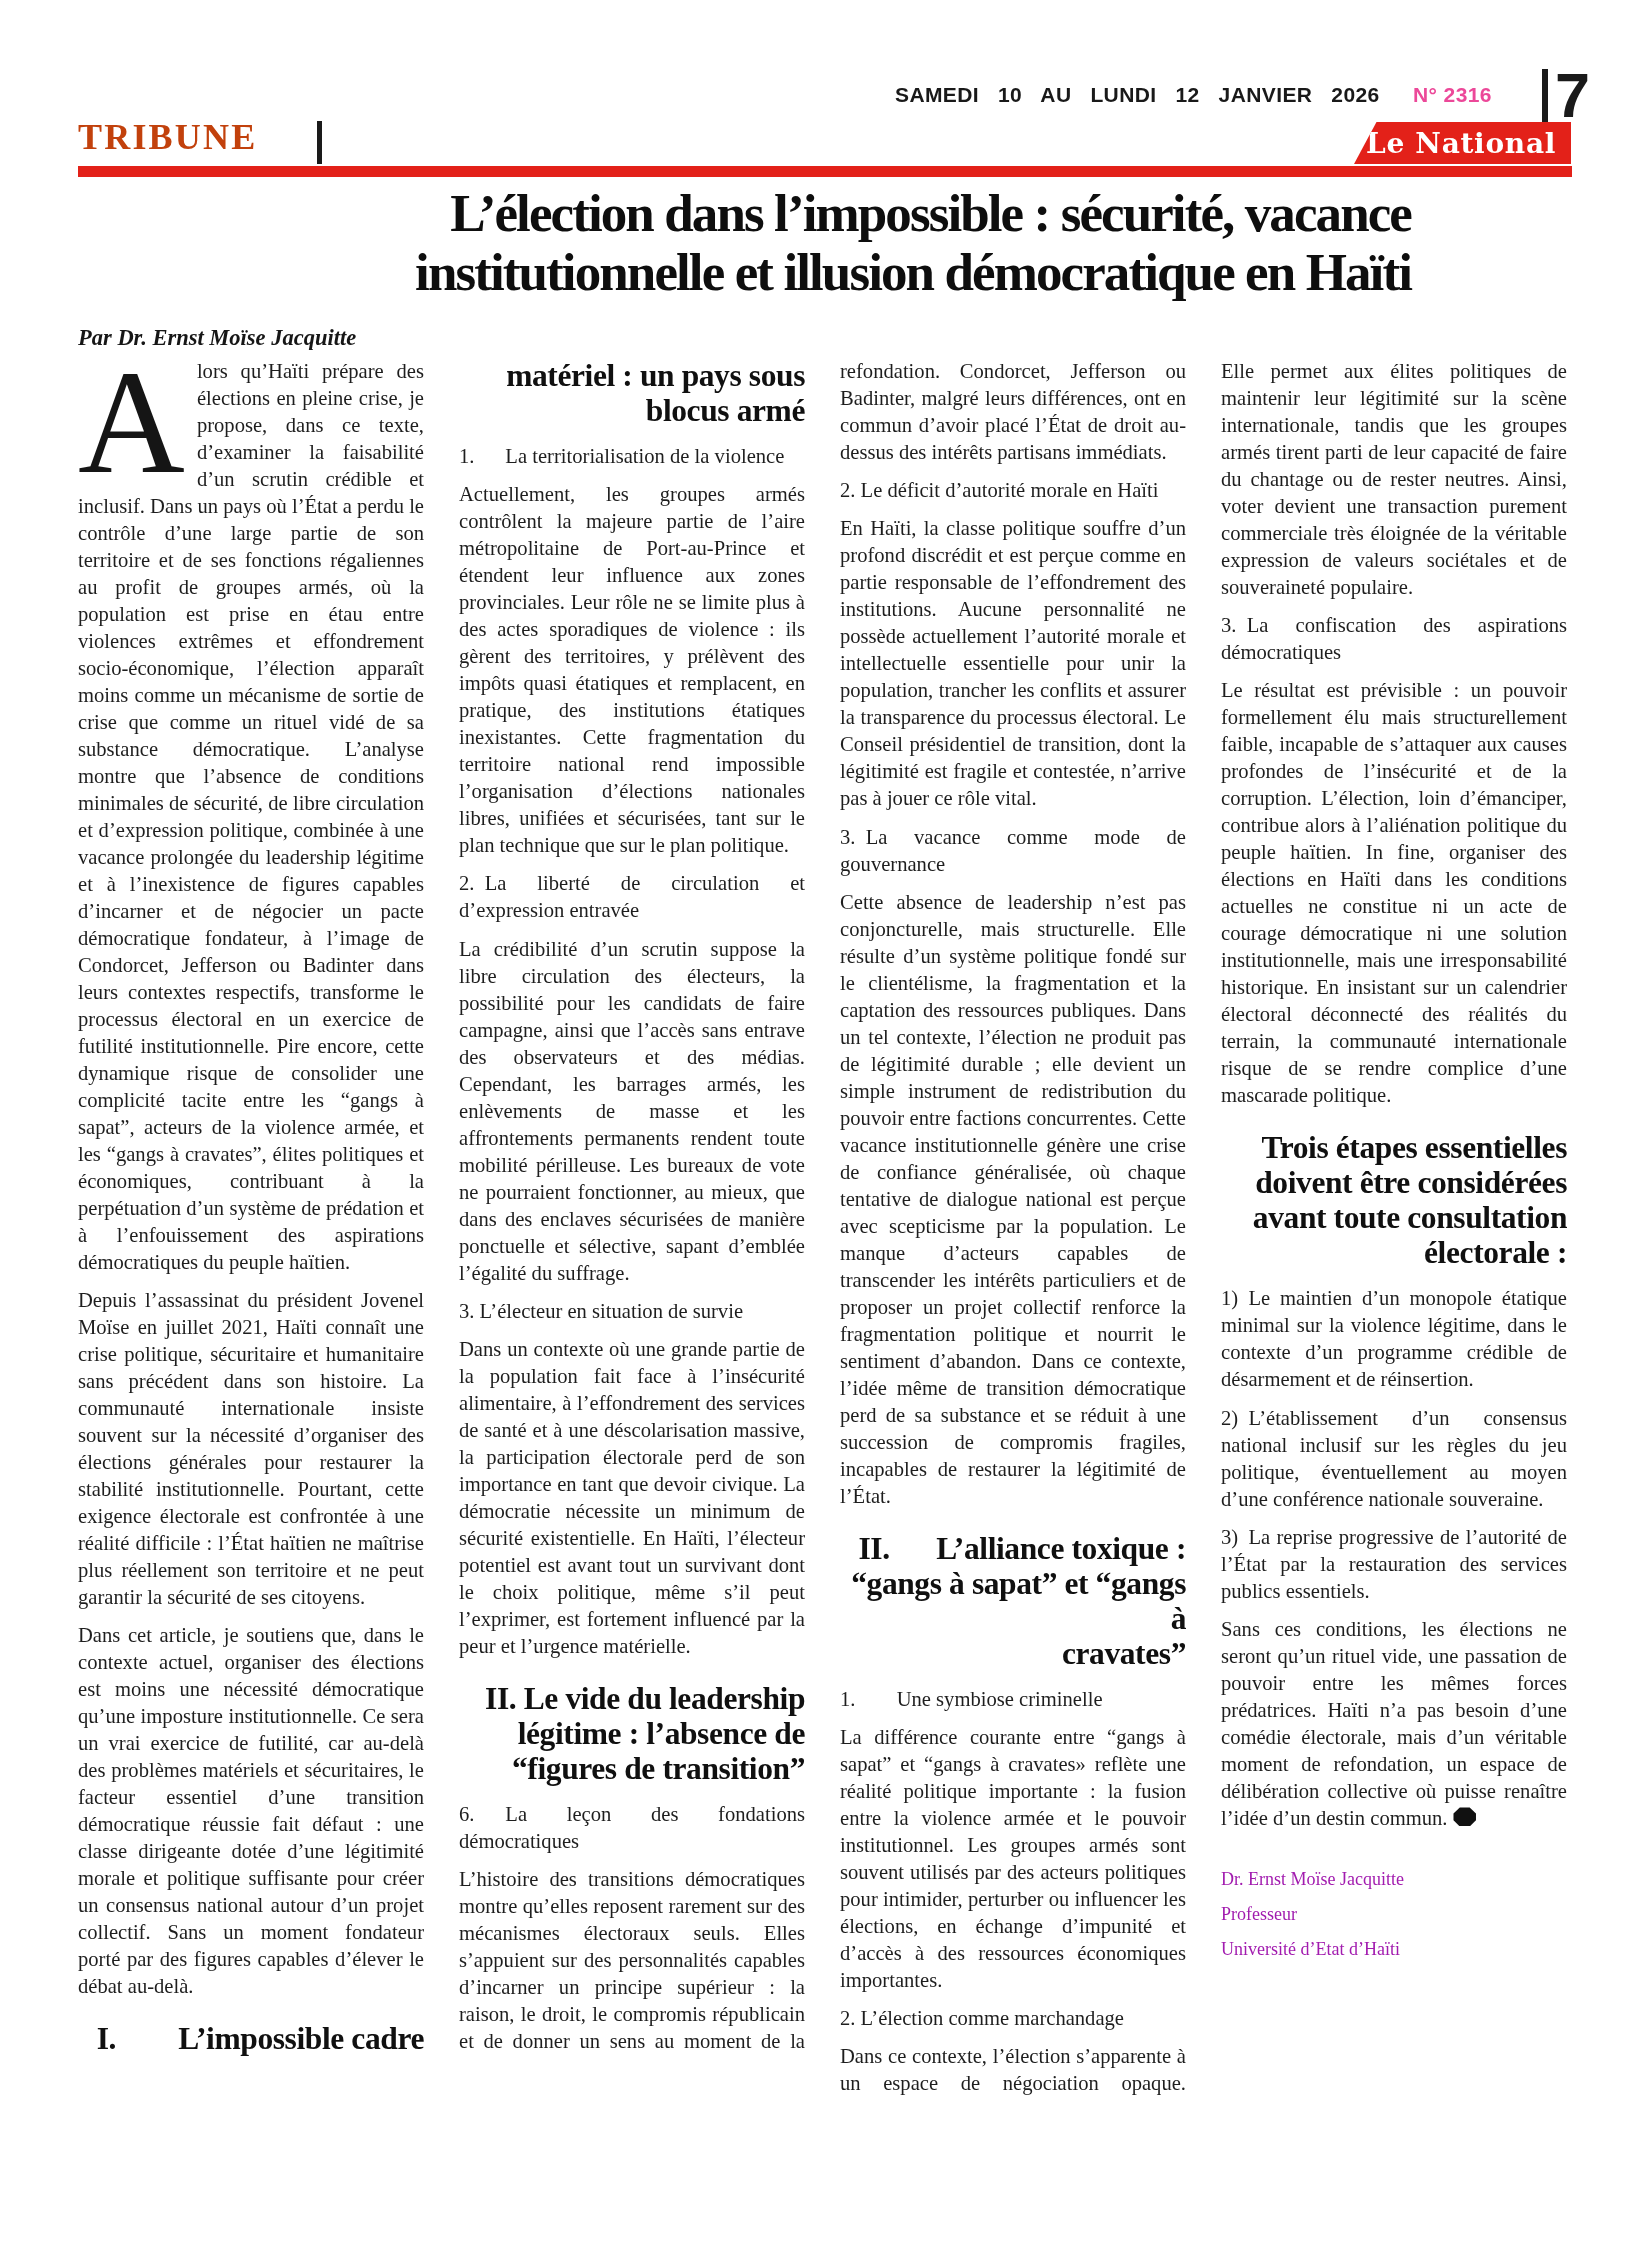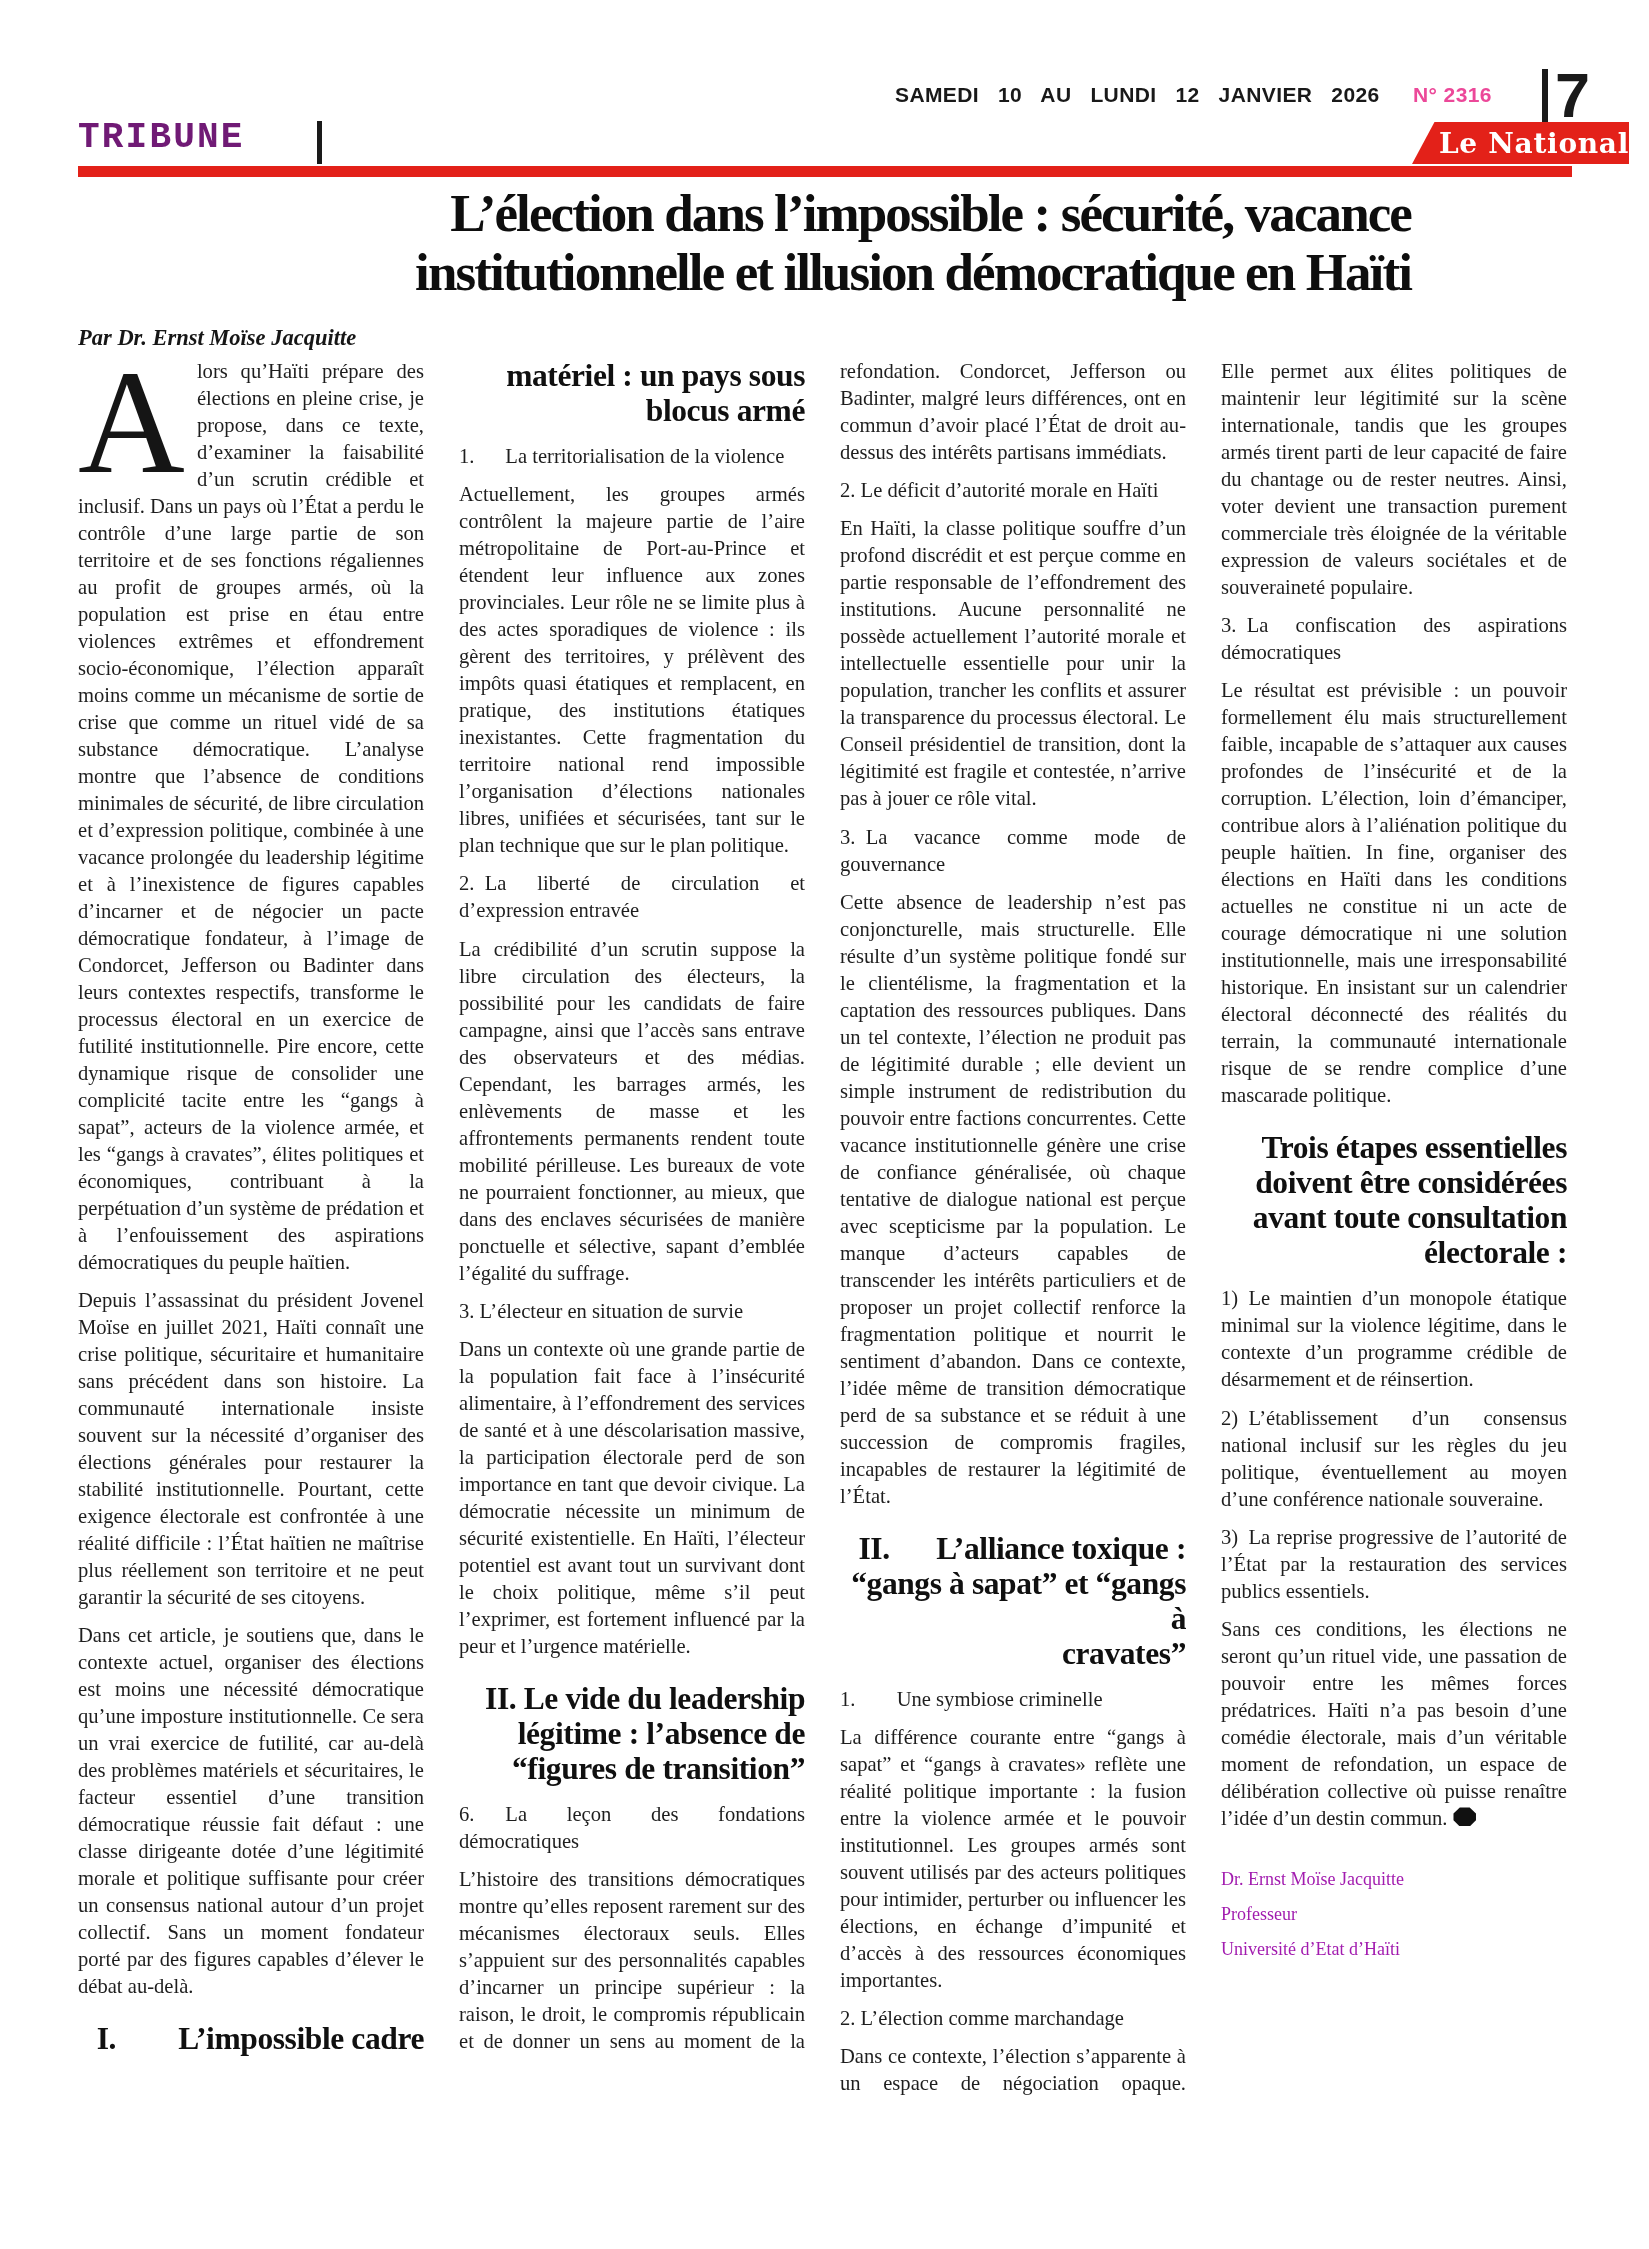--- a/index.html
+++ b/index.html
@@ -20,29 +20,29 @@
     font-size:21px; letter-spacing:0.4px; color:#ec4899;
   }
   .pageno-bar { position:absolute; left:1542px; top:69px; width:6px; height:60px; background:#1a1a1a; }
   .pageno {
     position:absolute; left:1555px; top:64px;
     font-family:"Liberation Sans", sans-serif; font-weight:bold;
     font-size:63px; line-height:63px; color:#1a1a1a;
   }
   .section-title {
     position:absolute; left:78px; top:118px;
-    font-family:Liberation Mono, monospace; font-weight:bold;
-    font-size:36px; line-height:39px; letter-spacing:2.2px; color:#701a75;
+    font-family:Liberation Serif, serif; font-weight:bold;
+    font-size:36px; line-height:39px; letter-spacing:2.2px; color:#c2410c;
   }
   .section-divider { position:absolute; left:317px; top:121px; width:5.2px; height:43px; background:#1a1a1a; }
   .red-rule { position:absolute; left:78px; top:166px; width:1494px; height:10.5px; background:#e32119; }
   .brand-box {
-    position:absolute; left:1412px; top:122px; width:217px; height:42px;
+    position:absolute; left:1354px; top:122px; width:217px; height:42px;
     background:#e32119; clip-path:polygon(22.5px 0, 100% 0, 100% 100%, 0 100%);
-    display:flex; align-items:center; justify-content:flex-end;
+    display:flex; align-items:center; justify-content:flex-start;
   }
   .brand-box span {
     color:#ffffff; font-family:"DejaVu Serif", serif; font-weight:bold;
     font-size:28px; padding-left:12px; letter-spacing:0.7px;
   }
   
   .headline {
     position:absolute; left:76px; top:184px; width:1335px; margin:0;
     font-family:"Liberation Serif", serif; font-weight:bold;
     font-size:53px; line-height:59px; letter-spacing:-1.9px;

